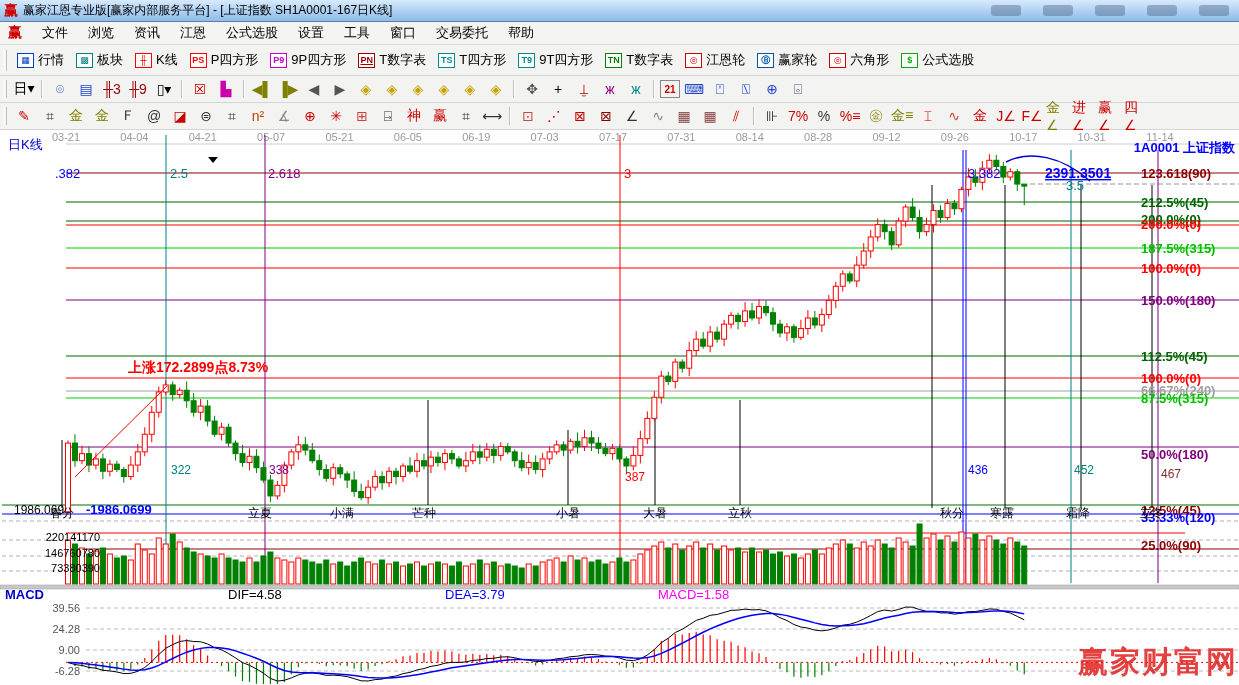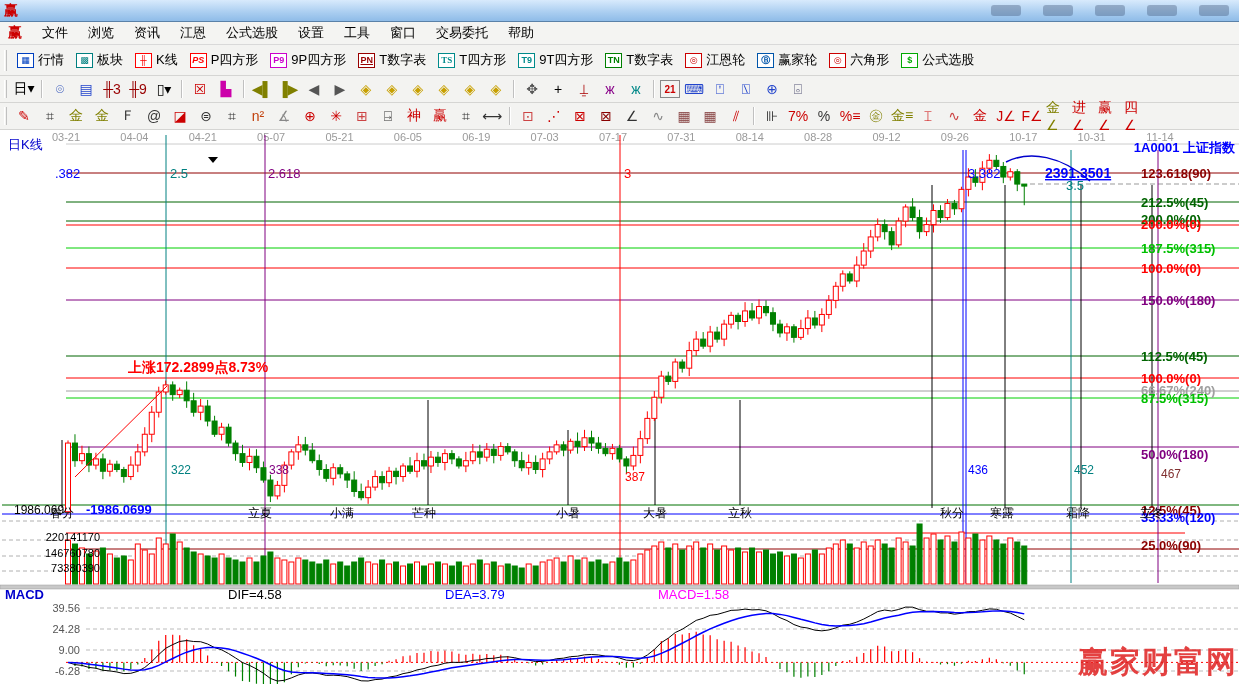--- a/index.html
+++ b/index.html
@@ -28,20 +28,21 @@
     font-size:14px; margin:0 1px; cursor:default; }
   .sep { width:2px; height:18px; border-left:1px solid #c0c0c0; border-right:1px solid #fff; margin:0 4px; }
   #chart-wrap { position:absolute; left:0; top:130px; width:1239px; height:555px; background:#fff; }
   svg { font-family:"Liberation Sans","DejaVu Sans",sans-serif; }
 </style>
 </head>
 <body>
 
 <div id="titlebar">
   <span class="logo">赢</span>
+  <span>赢家江恩专业版[赢家内部服务平台] - [上证指数  SH1A0001-167日K线]</span>
   <div class="ghosts">
     <div class="ghost"></div>
     <div class="ghost"></div>
     <div class="ghost"></div>
     <div class="ghost"></div>
     <div class="ghost"></div>
   </div>
 </div>
 
 <div id="menubar">
@@ -66,33 +67,33 @@
     </div>
     <div class="tb-item">
       <span class="badge" style="color: rgb(0, 128, 128);">▩</span>
       <span>板块</span>
     </div>
     <div class="tb-item">
       <span class="badge" style="color: rgb(255, 0, 0);">╫</span>
       <span>K线</span>
     </div>
     <div class="tb-item">
-      <span class="badge" style="color: rgb(255, 0, 0); font-style: italic;">PS</span>
+      <span class="badge" style="color: rgb(255, 0, 0);">PS</span>
       <span>P四方形</span>
     </div>
     <div class="tb-item">
       <span class="badge" style="color: rgb(204, 0, 204);">P9</span>
       <span>9P四方形</span>
     </div>
     <div class="tb-item">
       <span class="badge" style="color: rgb(153, 0, 0); text-decoration: underline;">PN</span>
       <span>T数字表</span>
     </div>
     <div class="tb-item">
-      <span class="badge" style="color: rgb(0, 139, 139); font-family: Liberation Serif, serif;">TS</span>
+      <span class="badge" style="color: rgb(0, 139, 139);">TS</span>
       <span>T四方形</span>
     </div>
     <div class="tb-item">
       <span class="badge" style="color: rgb(0, 139, 139);">T9</span>
       <span>9T四方形</span>
     </div>
     <div class="tb-item">
       <span class="badge" style="color: rgb(0, 128, 0);">TN</span>
       <span>T数字表</span>
     </div>

